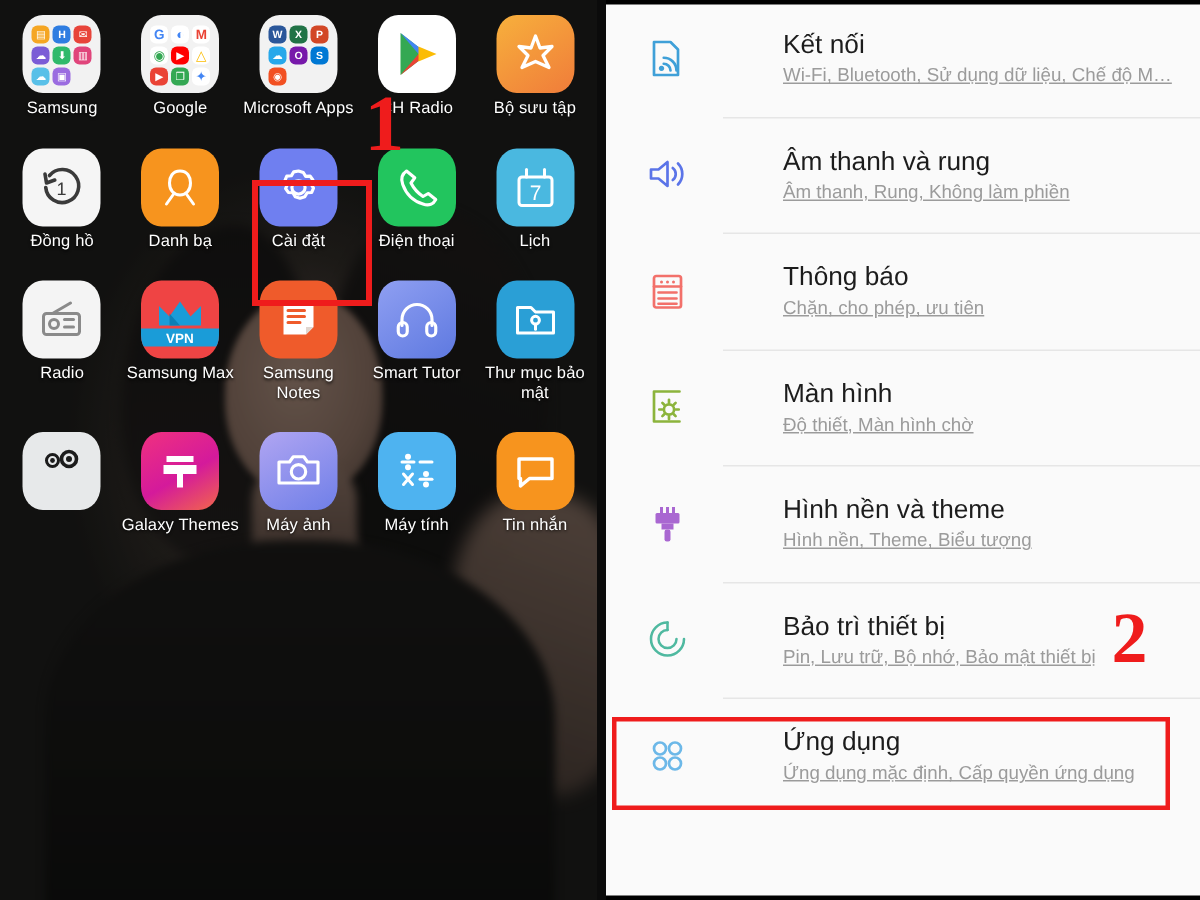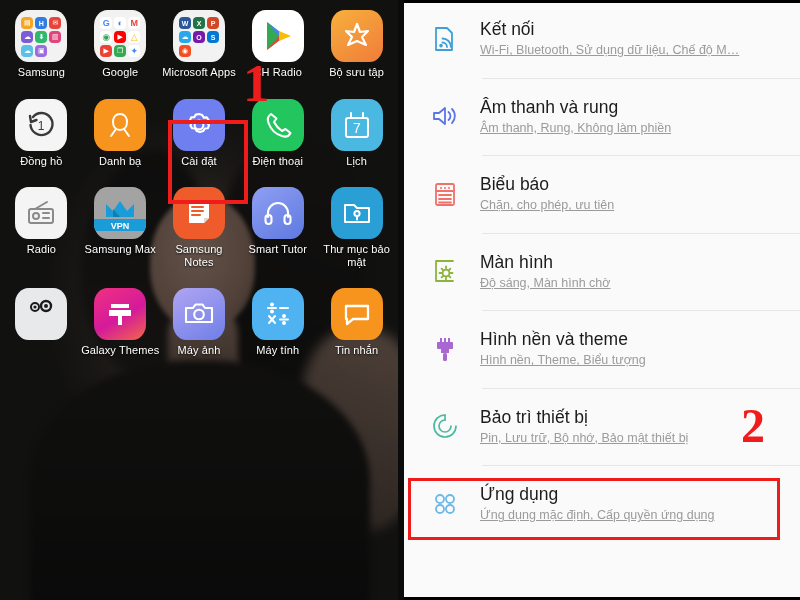--- a/index.html
+++ b/index.html
@@ -66,21 +66,21 @@
 
   
   #right {
     position:absolute; left:404px; top:0; width:396px; height:600px;
     background:#fafafa; overflow:hidden;
   }
   #right::before{content:"";position:absolute;left:0;top:0;width:396px;height:3px;background:#000;}
   #right::after{content:"";position:absolute;left:0;bottom:0;width:396px;height:3px;background:#000;}
   .srow {
     position:relative; display:flex; align-items:center;
-    height:77.5px; padding-left:18px;
+    height:77.5px; padding-left:18px;gap:42px;
   }
   .srow + .srow::before {
     content:""; position:absolute; left:78px; right:0; top:0;
     height:1px; background:#e6e6e6;
   }
   .sicon { width:46px; flex:0 0 46px; display:flex; align-items:center; justify-content:center; }
   .stext { padding-left:12px; }
   .stitle { font-size:17.5px; color:#1c1c1c; line-height:22px; }
   .ssub { font-size:12.5px; color:#9b9b9b; line-height:17px; margin-top:2px; white-space:nowrap;text-decoration:underline; }
 
@@ -255,21 +255,21 @@
               <path d="M10 12 L22 5"></path>
               <circle cx="11" cy="19" r="3"></circle>
               <path d="M18 16 L24 16"></path>
                 <path d="M18 21 L24 21"></path>
             </svg>
           </div>
           <div class="applabel">Radio</div>
         </div>
 
         <div class="app">
-          <div class="appicon" style="background:#a3a3a3">
+          <div class="appicon" style="background:#ef4444">
             <svg width="52" height="52" viewBox="0 0 52 52">
               <path d="M12 30 L12 17 L19 24 L26 14 L33 24 L40 17 L40 30 Z" fill="#1a9cd8"></path>
               <path d="M19 30 L19 22 L26 30 Z" fill="#0d7fb5"></path>
               <rect x="0" y="32" width="52" height="12" fill="#1a9cd8"></rect>
               <text x="26" y="41.5" font-size="9" font-weight="bold" fill="#fff" text-anchor="middle" font-family="Liberation Sans">VPN</text>
             </svg>
           </div>
           <div class="applabel">Samsung Max</div>
         </div>
 
@@ -416,37 +416,37 @@
         <svg width="26" height="28" viewBox="0 0 26 28" fill="none" stroke="#f2706a" stroke-width="1.8" stroke-linejoin="round" stroke-linecap="round">
           <rect x="4" y="4" width="18" height="21" rx="1.5"></rect>
           <path d="M4 11 H22"></path>
           <circle cx="9" cy="8" r="1" fill="#f2706a" stroke="none"></circle>
           <circle cx="13" cy="8" r="1" fill="#f2706a" stroke="none"></circle>
           <circle cx="17" cy="8" r="1" fill="#f2706a" stroke="none"></circle>
           <path d="M7 15 H19 M7 19 H19 M7 22.5 H19"></path>
         </svg>
       </div>
       <div class="stext">
-        <div class="stitle">Biểu báo</div>
+        <div class="stitle">Thông báo</div>
         <div class="ssub">Chặn, cho phép, ưu tiên</div>
       </div>
     </div>
 
     <div class="srow">
       <div class="sicon">
         <svg width="28" height="28" viewBox="0 0 28 28" fill="none" stroke="#8cb43c" stroke-width="1.8" stroke-linecap="round" stroke-linejoin="round">
           <path d="M22 4 H5 V24 H22"></path>
           <circle cx="15" cy="16" r="3.4"></circle>
           <path d="M15 9.5 V11.5 M15 20.5 V22.5 M8.5 16 H10.5 M19.5 16 H21.5"></path>
           <path d="M10.6 11.6 L12 13 M18 19 L19.4 20.4 M19.4 11.6 L18 13 M12 19 L10.6 20.4"></path>
         </svg>
       </div>
       <div class="stext">
         <div class="stitle">Màn hình</div>
-        <div class="ssub">Độ sáng, Màn hình chờ</div>
+        <div class="ssub">Độ thiết, Màn hình chờ</div>
       </div>
     </div>
 
     <div class="srow">
       <div class="sicon">
         <svg width="26" height="28" viewBox="0 0 26 28" fill="#a967d1">
           <path d="M8 3 V7 H10 V3 Z M12 3 V7 H14 V3 Z M16 3 V7 H18 V3 Z"></path>
           <rect x="5" y="7" width="16" height="7" rx="1"></rect>
           <rect x="9" y="14" width="8" height="4"></rect>
           <rect x="11" y="18" width="4" height="8" rx="1.5"></rect>

